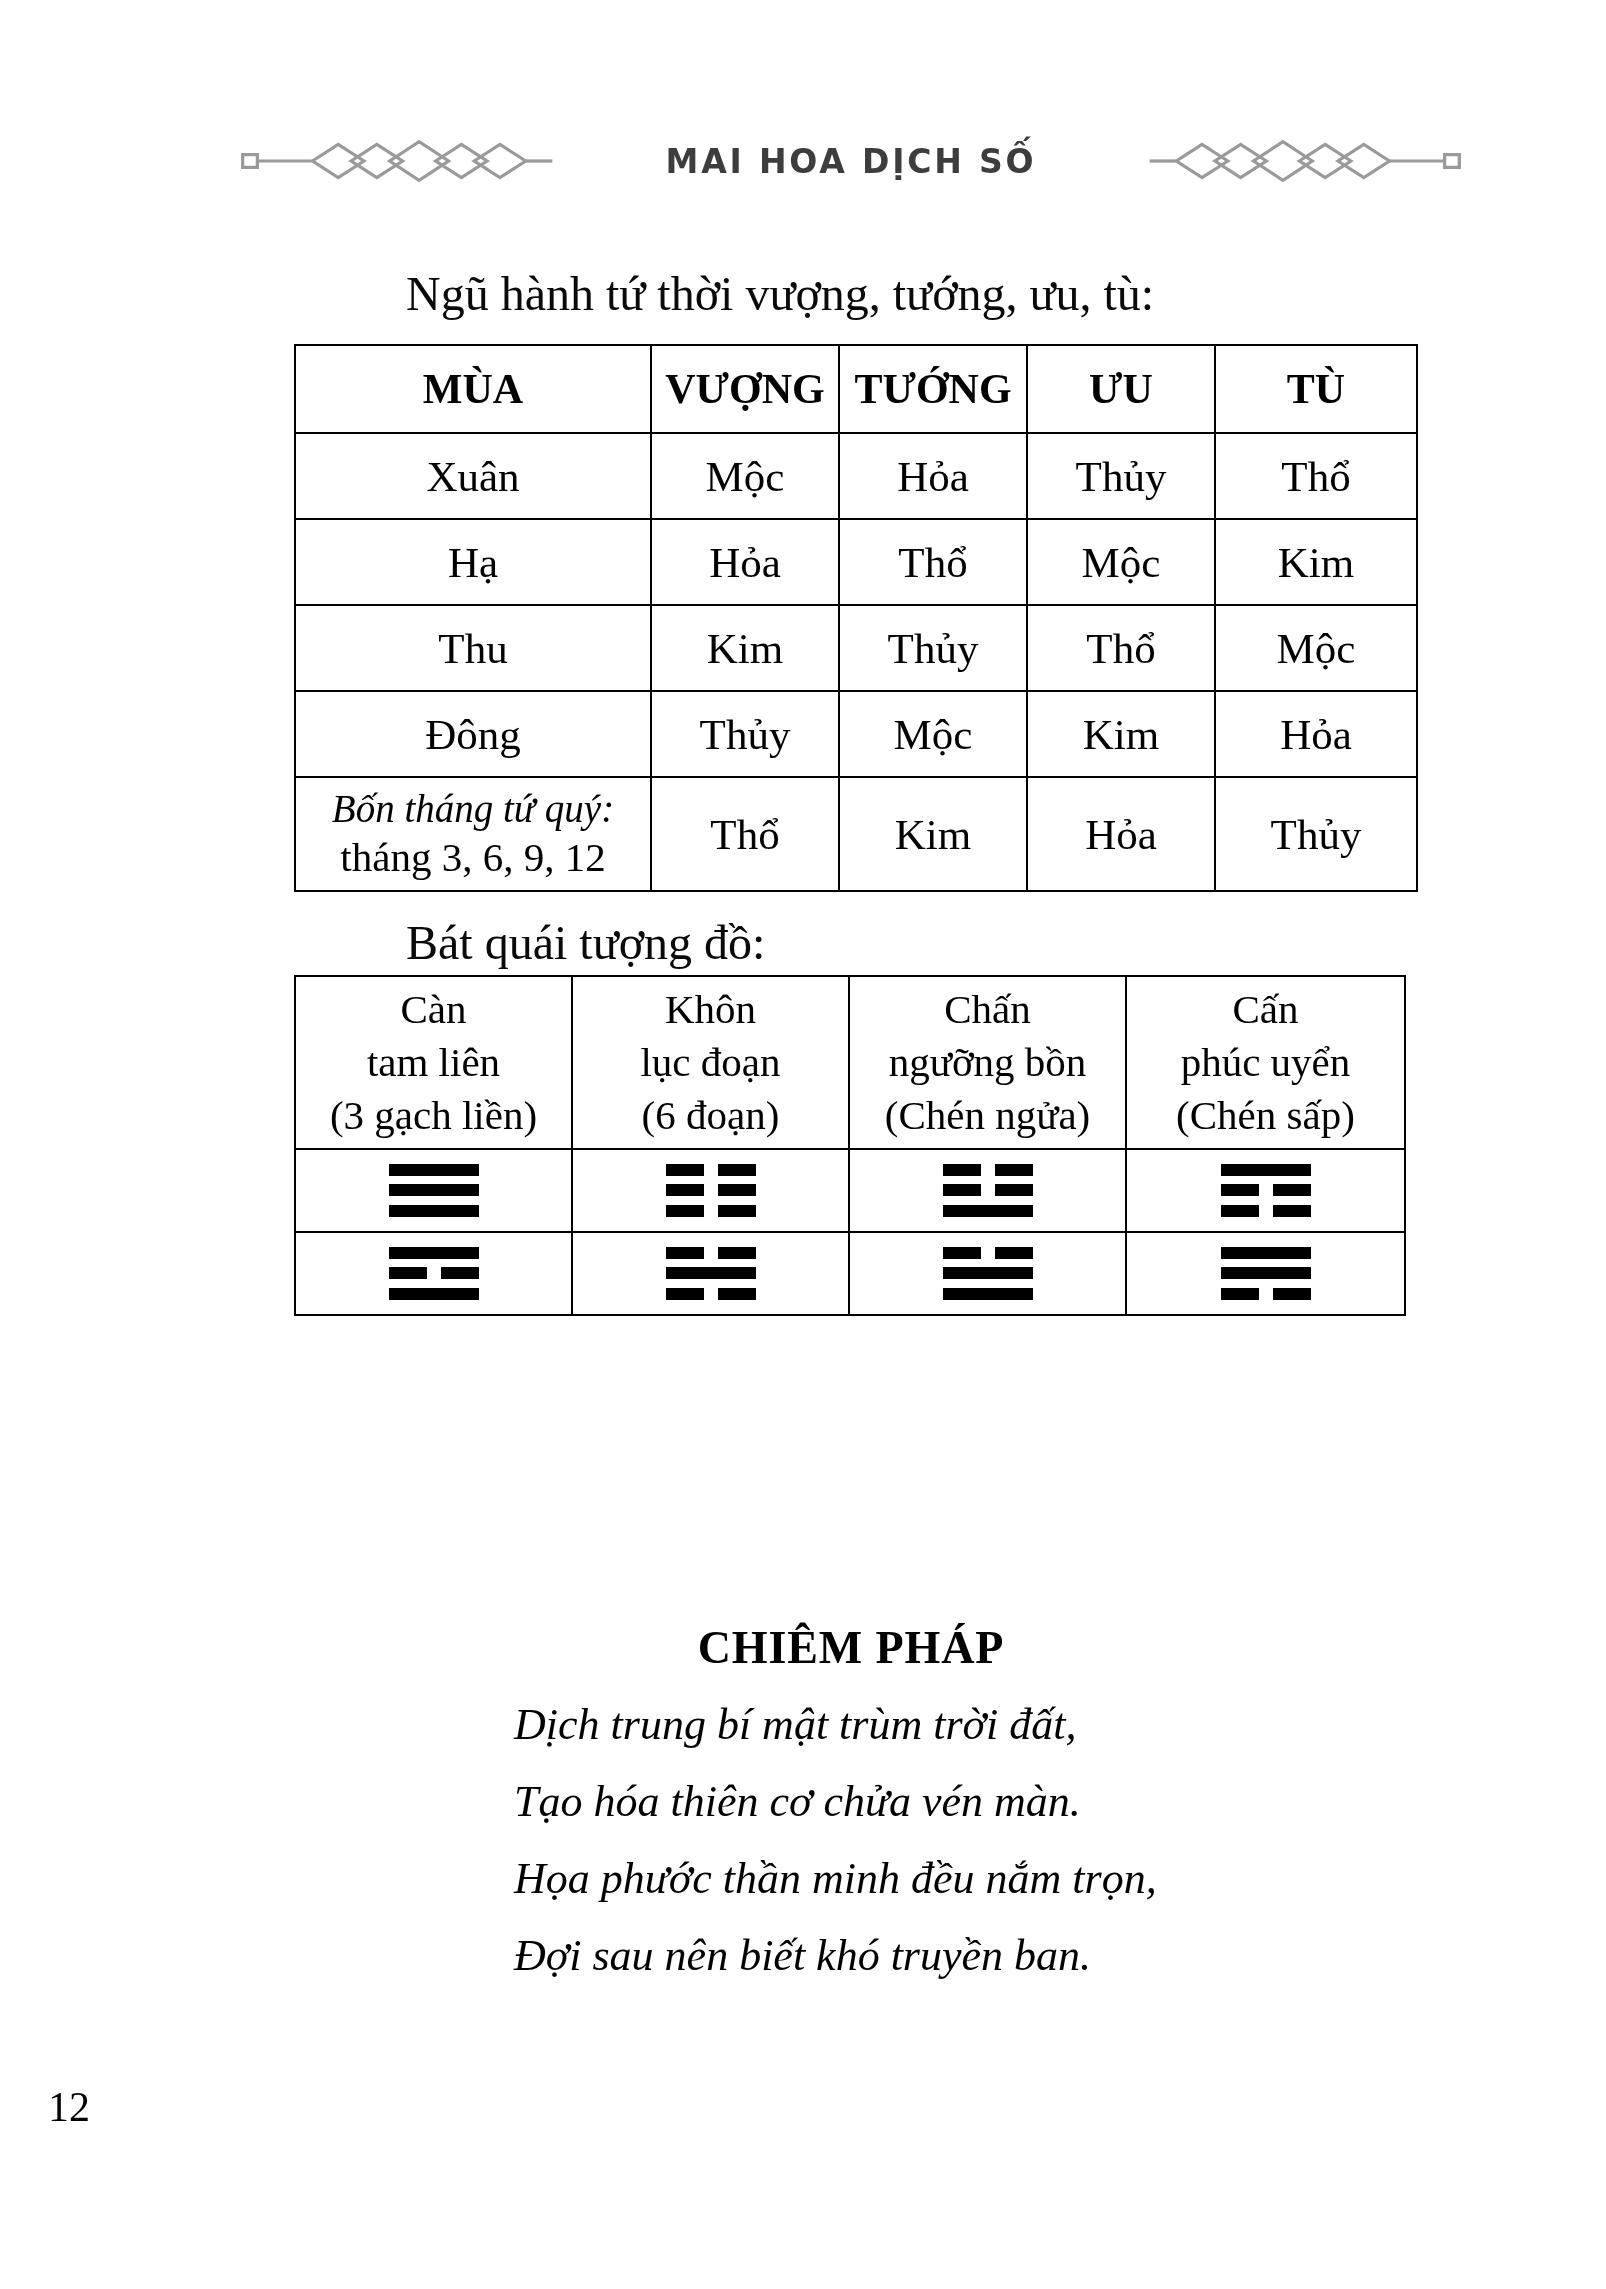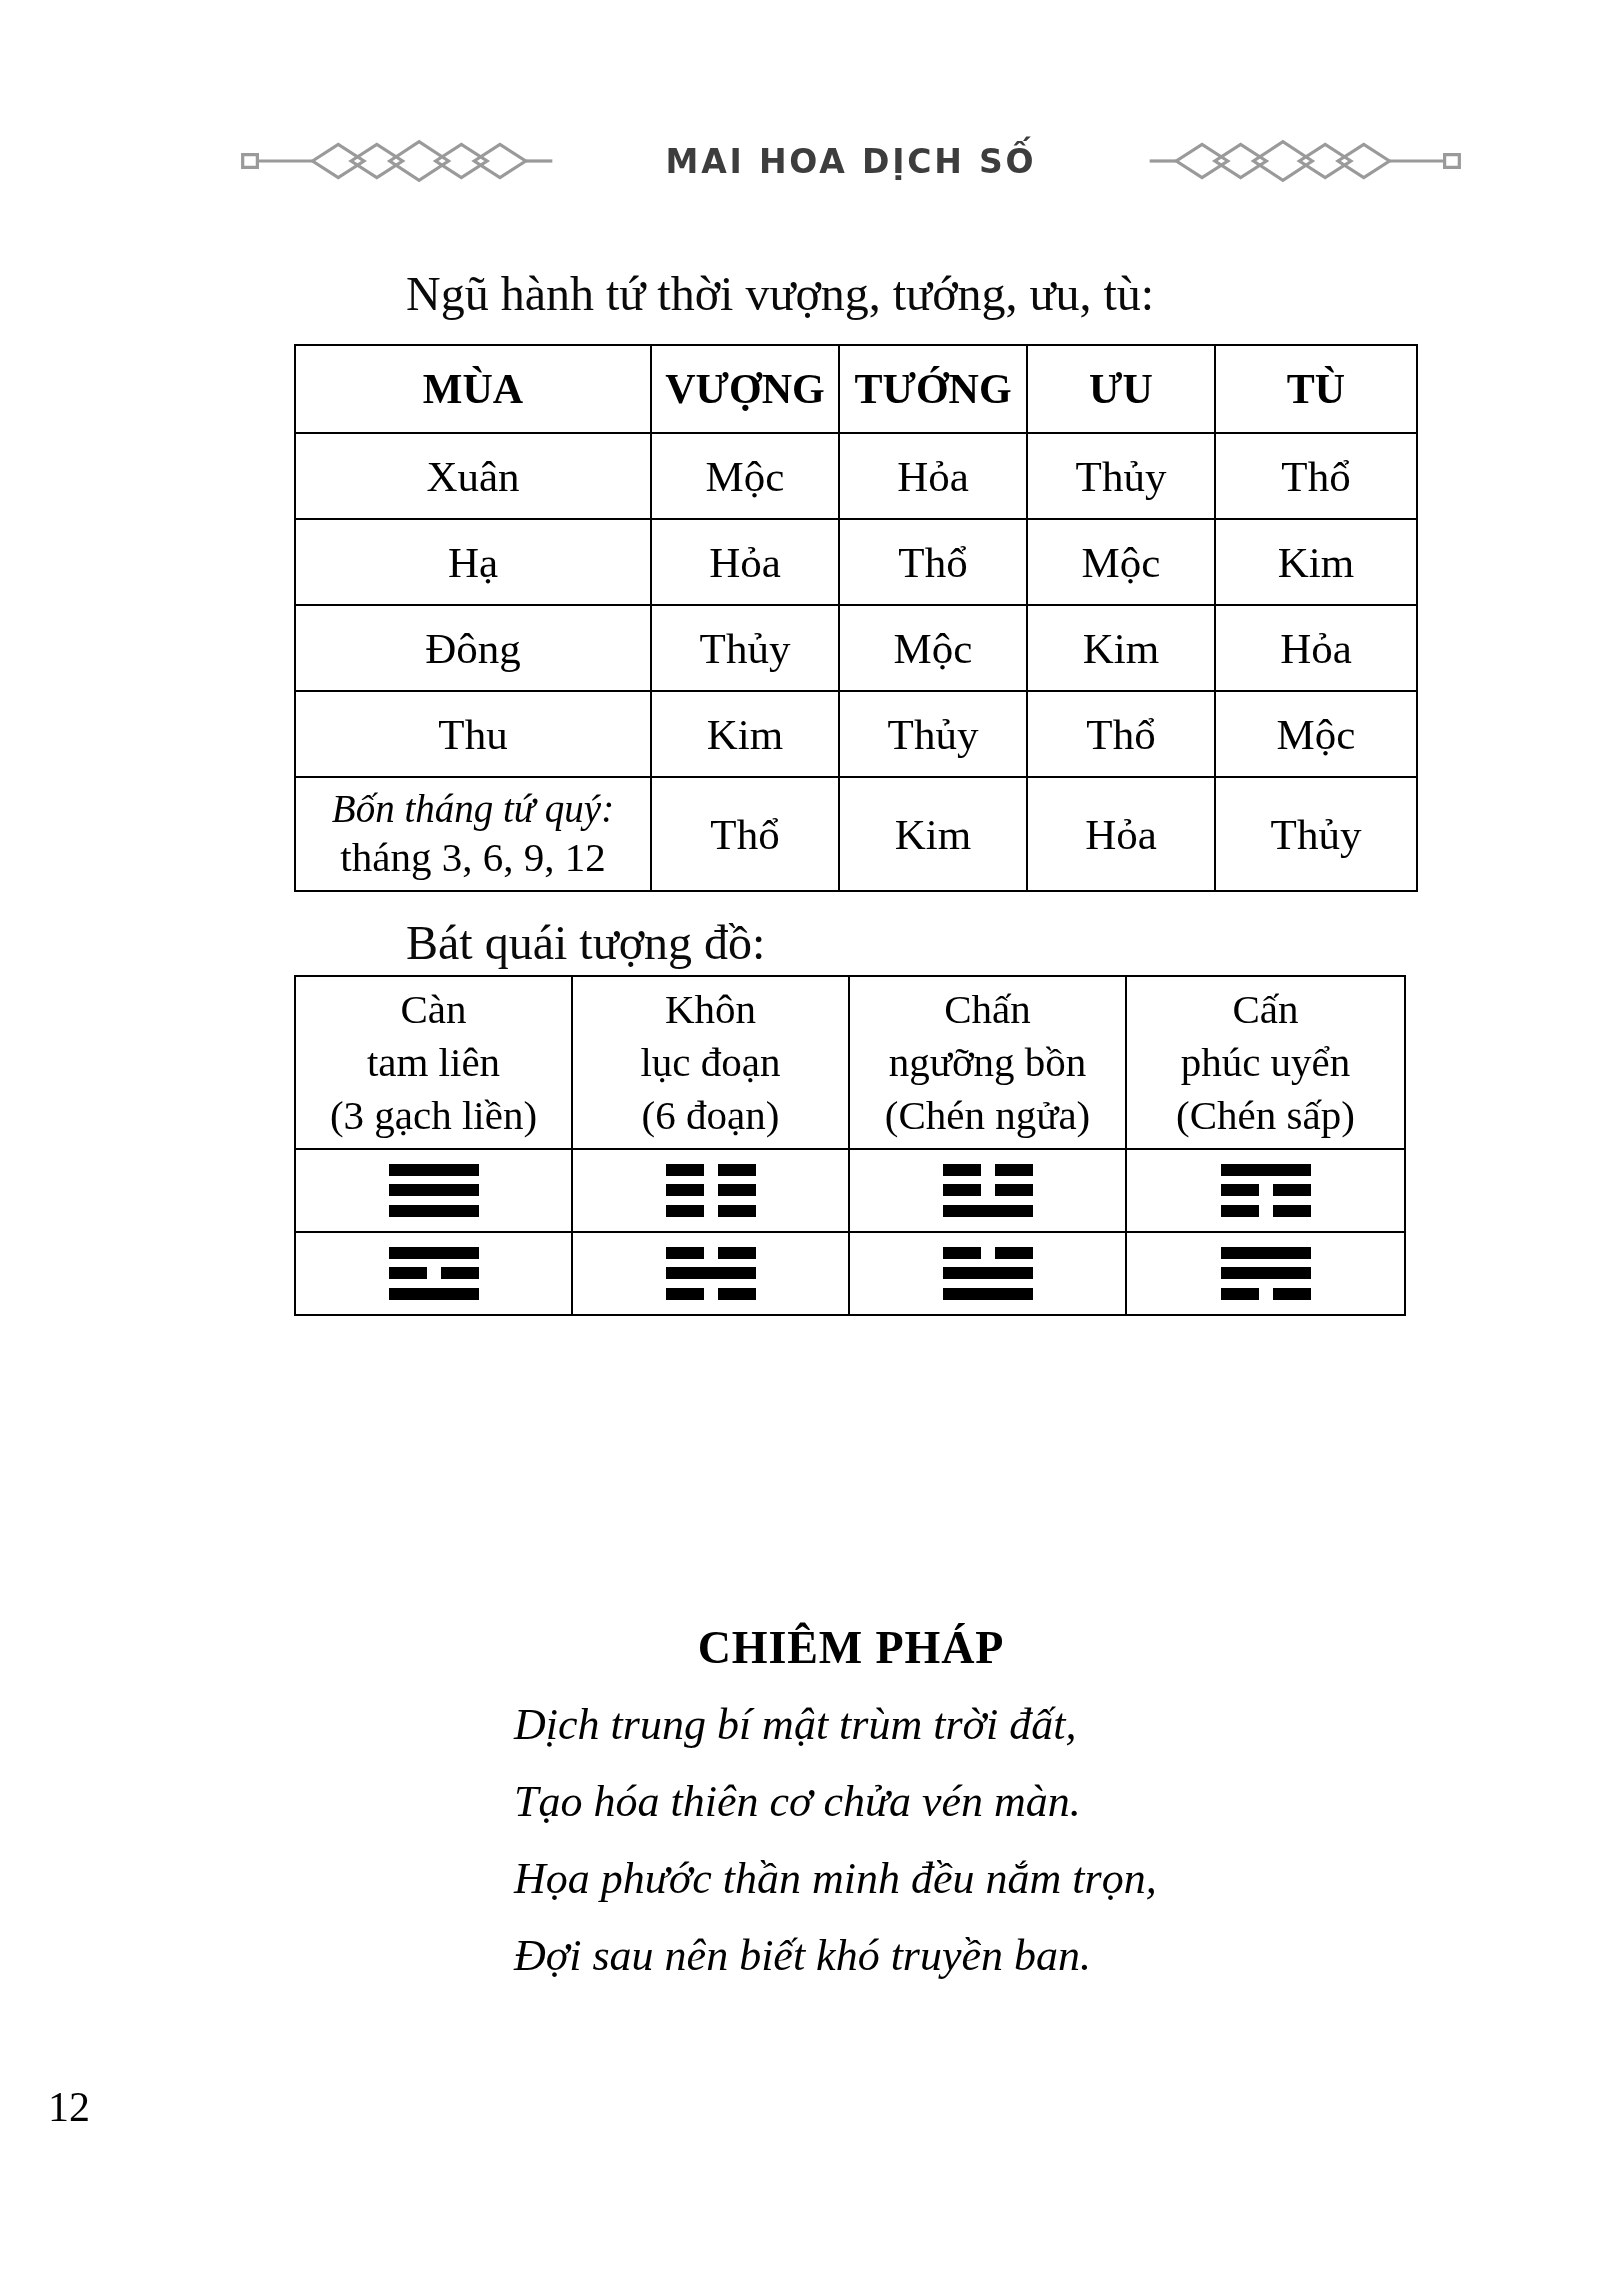--- a/index.html
+++ b/index.html
@@ -172,32 +172,32 @@
       <td>Thổ</td>
     </tr>
     <tr class="data">
       <td>Hạ</td>
       <td>Hỏa</td>
       <td>Thổ</td>
       <td>Mộc</td>
       <td>Kim</td>
     </tr>
     <tr class="data">
+      <td>Thu</td>
+      <td>Kim</td>
+      <td>Thủy</td>
+      <td>Thổ</td>
+      <td>Mộc</td>
+    </tr>
+    <tr class="data">
       <td>Đông</td>
       <td>Thủy</td>
       <td>Mộc</td>
       <td>Kim</td>
       <td>Hỏa</td>
-    </tr>
-    <tr class="data">
-      <td>Thu</td>
-      <td>Kim</td>
-      <td>Thủy</td>
-      <td>Thổ</td>
-      <td>Mộc</td>
     </tr>
     <tr class="footer">
       <td class="season-note">
         <div class="ln1">Bốn tháng tứ quý:</div>
         <div class="ln2">tháng 3, 6, 9, 12</div>
       </td>
       <td>Thổ</td>
       <td>Kim</td>
       <td>Hỏa</td>
       <td>Thủy</td>

